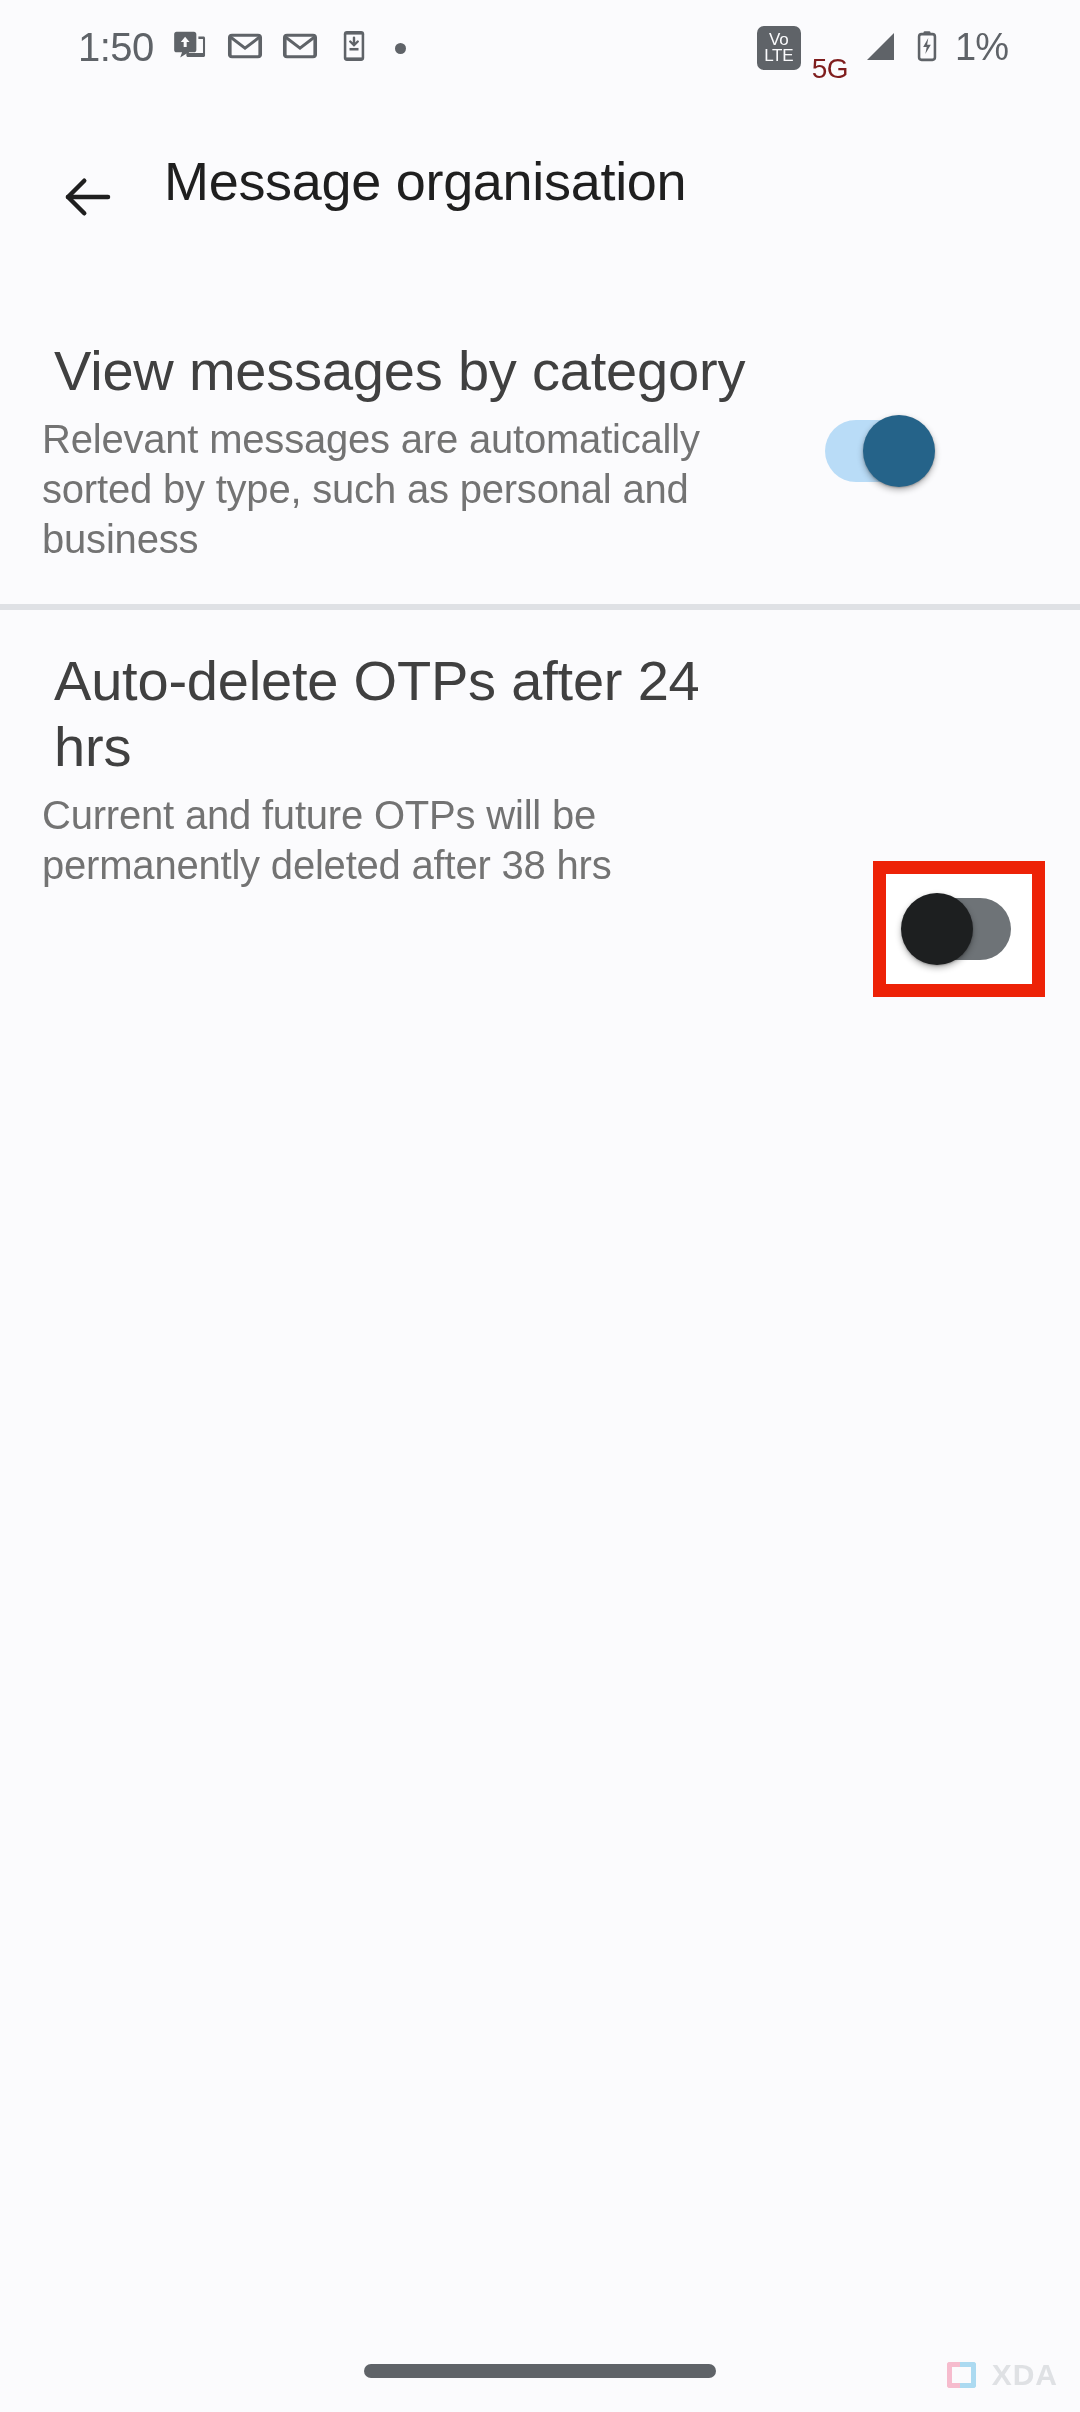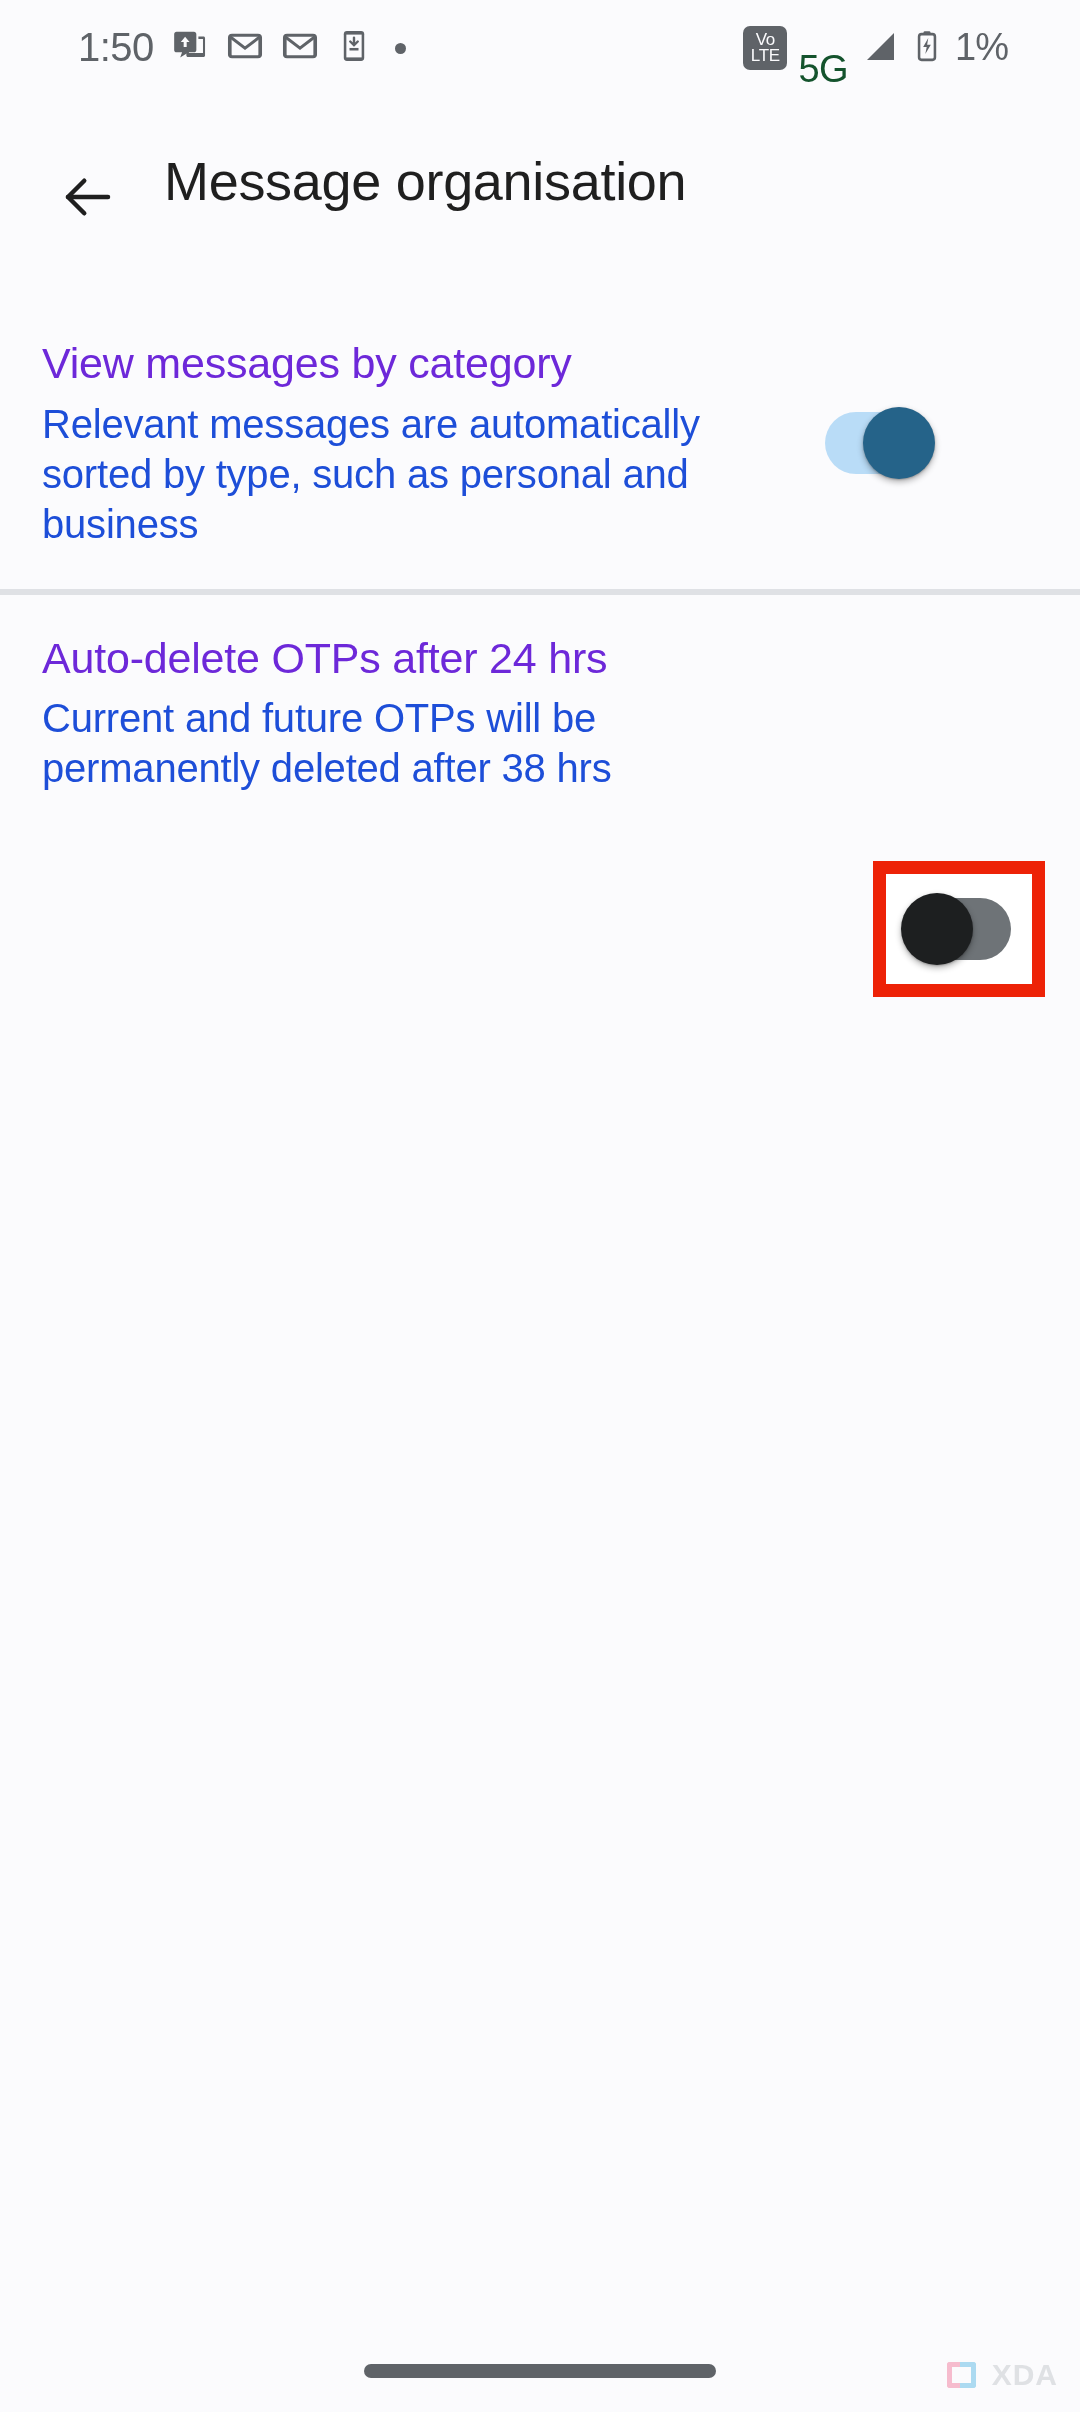--- a/index.html
+++ b/index.html
@@ -51,22 +51,22 @@
   }
   .sicon { display: block; }
   .battery-pct {
     font-size: 38px;
     color: #5f6368;
     letter-spacing: -1px;
     line-height: 1;
     padding-bottom: 2px;
   }
   .net-label {
-    font-size: 38px;
-    color: #14532d;
+    font-size: 28px;
+    color: #7f1d1d;
     letter-spacing: -0.5px;
     line-height: 1;
     padding-bottom: 2px;
     margin-top: 44px;
   }
   .volte-badge {
     width: 44px; height: 44px;
     background: #5f6368;
     border-radius: 7px;
     color: #fbfbfd;
@@ -125,29 +125,30 @@
   .pref-row {
     display: flex;
     align-items: flex-start;
     padding: 38px 42px 40px 42px;
     min-height: 140px;
     background: transparent;
     cursor: pointer;
   }
   .pref-text { flex: 1 1 auto; padding-right: 24px; max-width: 760px; }
   .pref-title {
-    font-size: 43px;
-    color: #6d28d9;
+    font-size: 56px;
+    color: #404040;
     line-height: 1.18;
     letter-spacing: -0.2px;
     font-weight: 400;
+    margin-left: 12px;
   }
   .pref-summary {
     font-size: 40px;
-    color: #1d4ed8;
+    color: #737373;
     line-height: 1.25;
     letter-spacing: -0.2px;
     margin-top: 10px;
     font-weight: 400;
   }
   .pref-control {
     flex: 0 0 auto;
     display: flex;
     align-items: center;
     justify-content: center;

